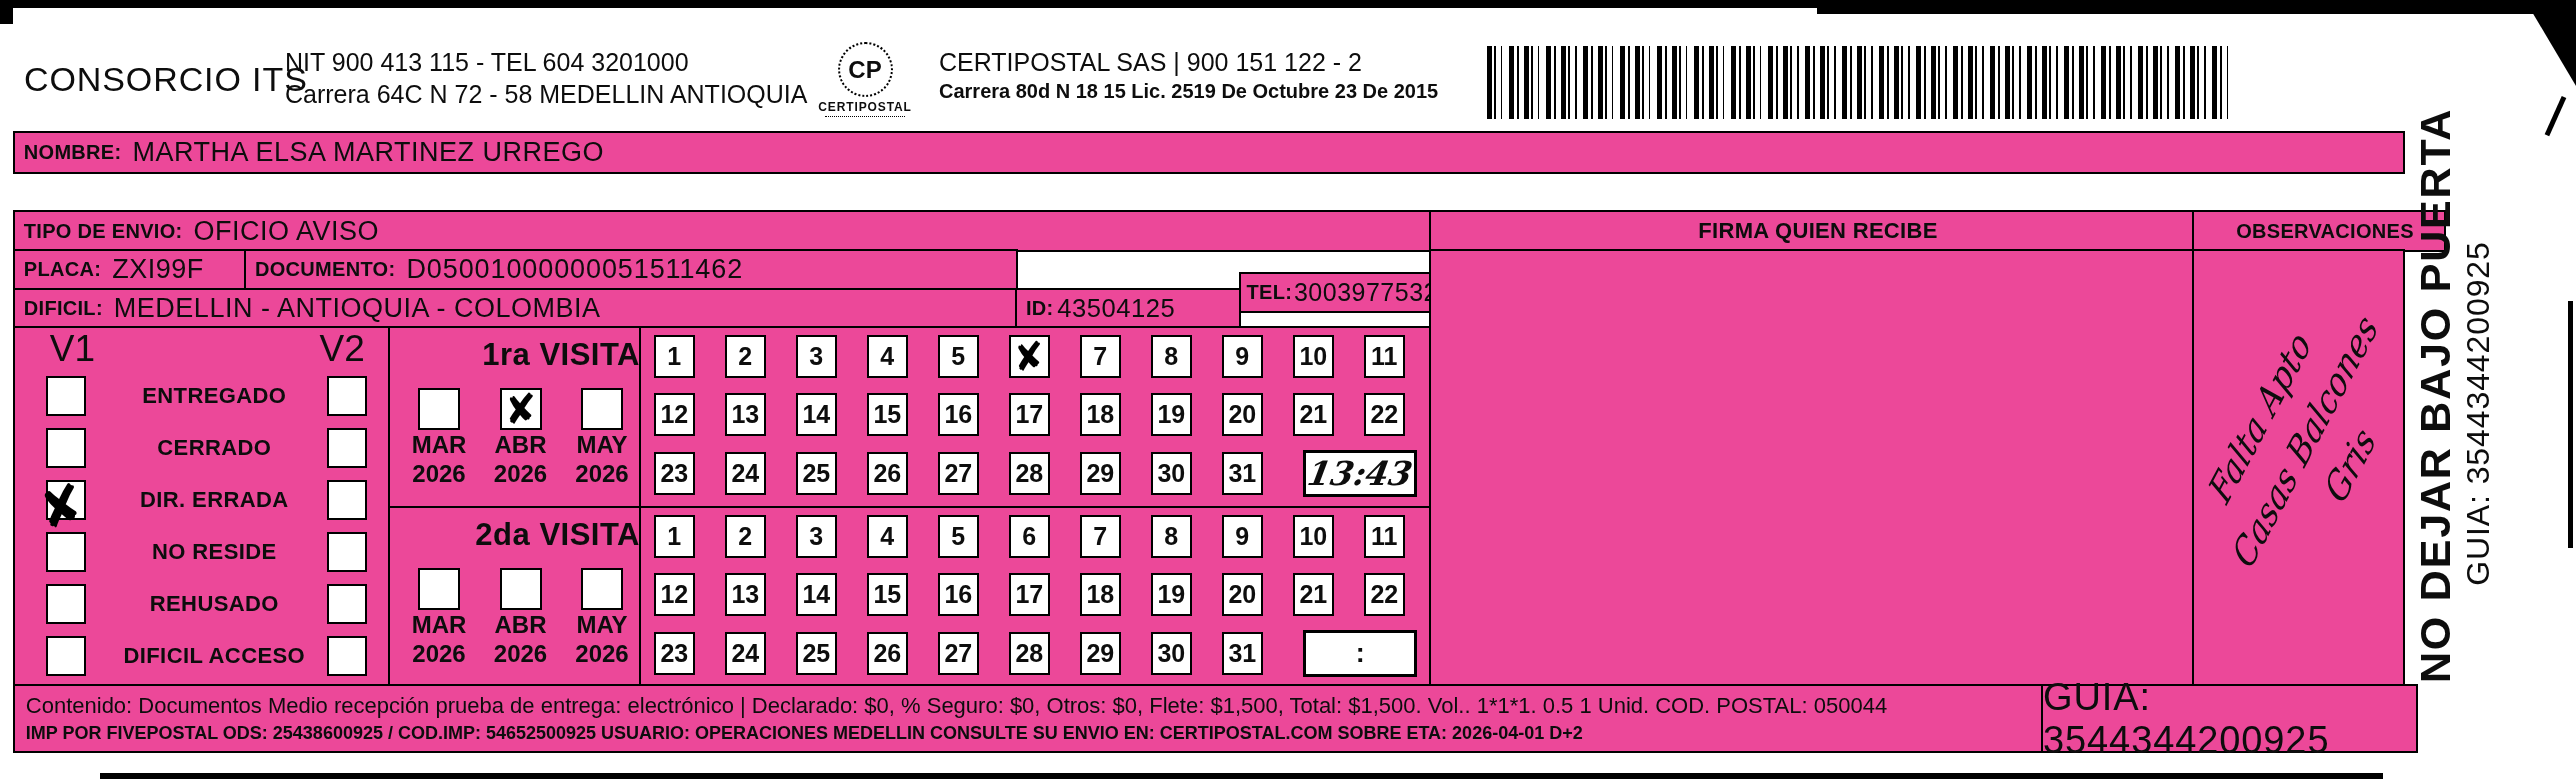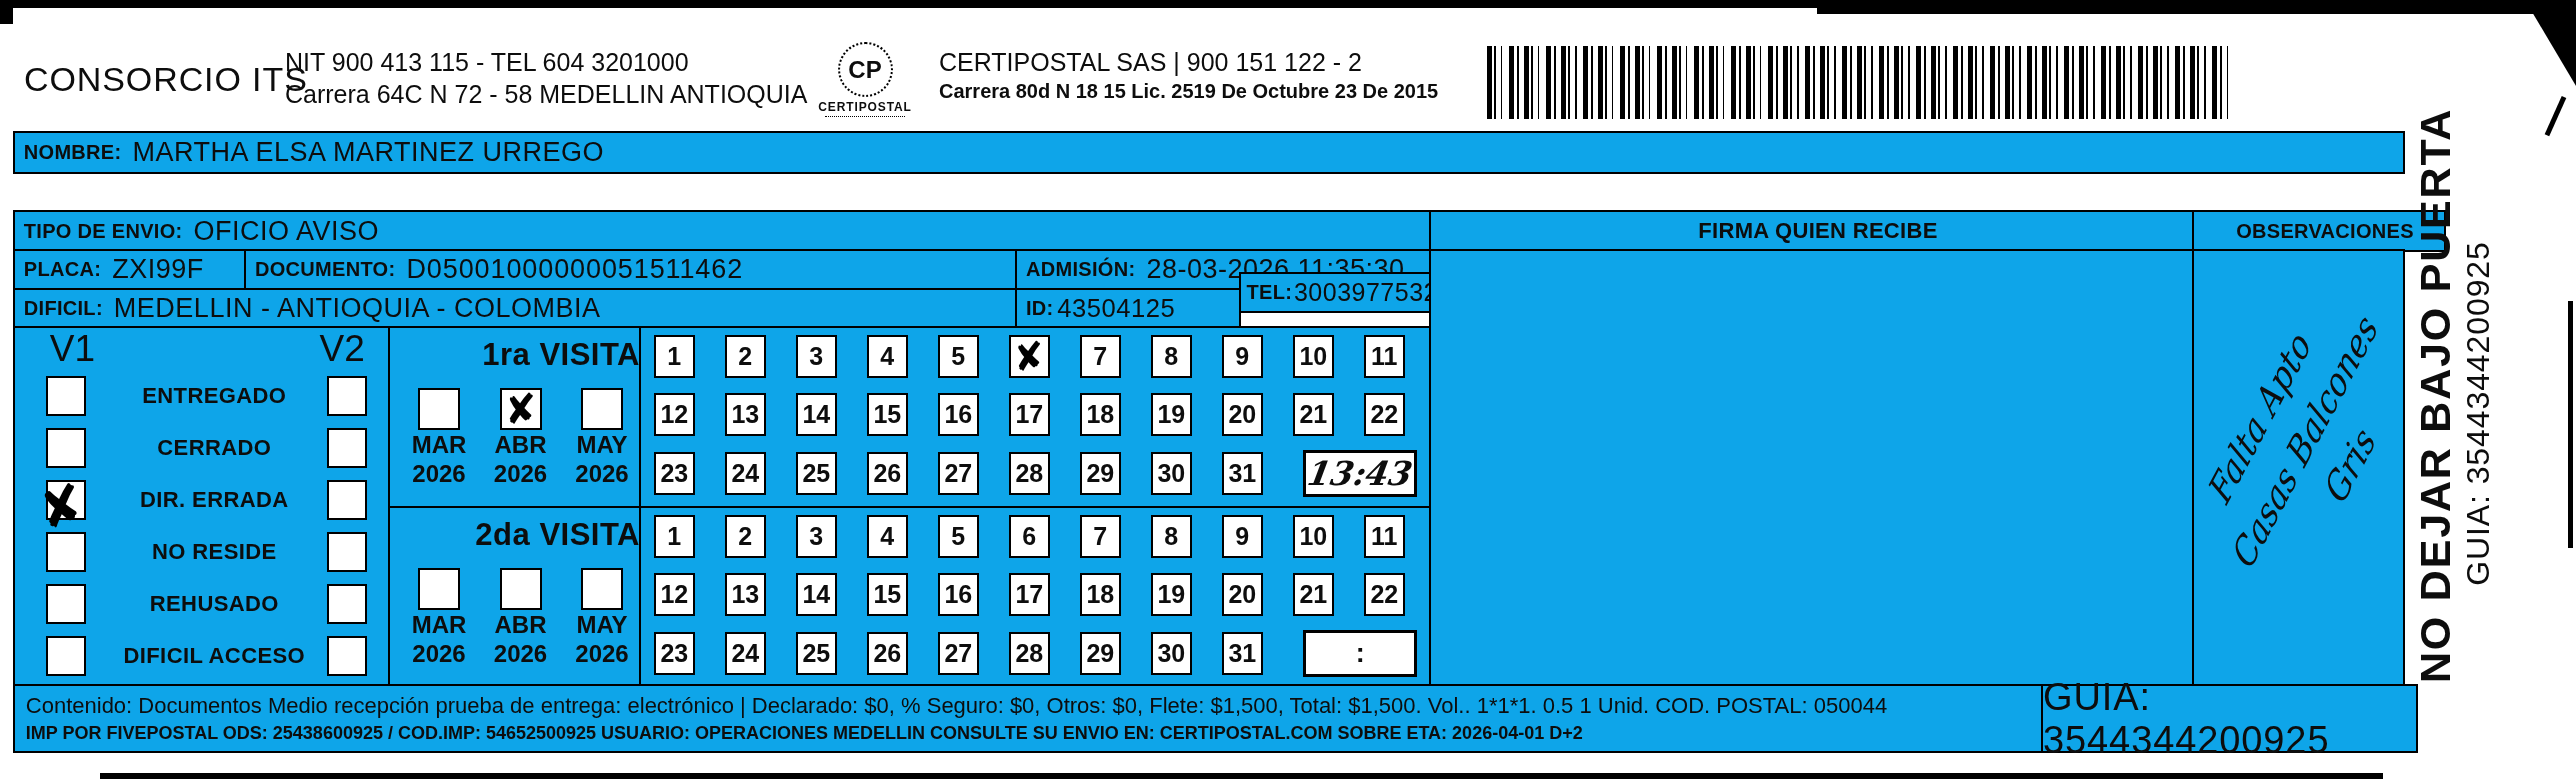--- a/index.html
+++ b/index.html
@@ -1,19 +1,19 @@
 <!DOCTYPE html>
 <html style="font-size:14.6px"><head>
 <meta charset="utf-8">
 <style>
   html,body{margin:0;padding:0;background:#e8e8e8;}
   #page{position:relative;width:2576px;height:780px;background:#fff;overflow:hidden;
         font-family:"Liberation Sans",sans-serif;color:#0d0d0d;}
   .abs{position:absolute;box-sizing:border-box;}
-  .cell{position:absolute;box-sizing:border-box;border:2.7px solid #000;background:#0ea5e9;
+  .cell{position:absolute;box-sizing:border-box;border:2.7px solid #000;background:#ec4899;
         display:flex;align-items:center;padding-left:9px;gap:11px;overflow:visible;}
   .lab{font-weight:bold;font-size:20px;letter-spacing:0.3px;white-space:nowrap;}
   .val{font-size:27px;white-space:nowrap;letter-spacing:0.5px;}
   
   .bar{position:absolute;background:#000;}
   #wedge{position:absolute;right:0;top:0;width:51px;height:86px;background:#000;
          clip-path:polygon(0 0,100% 0,100% 100%);}
   #tick{position:absolute;left:2553px;top:95px;width:4.6px;height:42px;background:#000;transform:rotate(24deg);}
   
   #company{left:24px;top:60px;font-size:34px;letter-spacing:0.9px;}
@@ -123,24 +123,20 @@
   </div>
 
   <div class="cell" style="left:12.8px;top:249px;width:234px;height:41px;">
     <span class="lab">PLACA:</span>
     <span class="val">ZXI99F</span>
   </div>
   <div class="cell" style="left:244px;top:249px;width:774px;height:41px;">
     <span class="lab">DOCUMENTO:</span>
     <span class="val" style="letter-spacing:0.9px;">D05001000000051511462</span>
   </div>
-  <div class="cell" style="left:1015px;top:249px;width:416px;height:41px;">
-    <span class="lab">ADMISIÓN:</span>
-    <span class="val">28-03-2026 11:35:30</span>
-  </div>
 
   <div class="cell" style="left:12.8px;top:288px;width:1005px;height:41px;">
     <span class="lab">DIFICIL:</span>
     <span class="val">MEDELLIN - ANTIOQUIA - COLOMBIA</span>
   </div>
   <div class="cell" style="left:1015px;top:288px;width:226px;height:41px;gap:3.7px;">
     <span class="lab">ID:</span>
     <span class="val" style="font-size:25.6px;">43504125</span>
   </div>
   <div class="cell" style="left:1239px;top:272px;width:193px;height:41px;gap:1.8px;padding-left:5.5px;">

